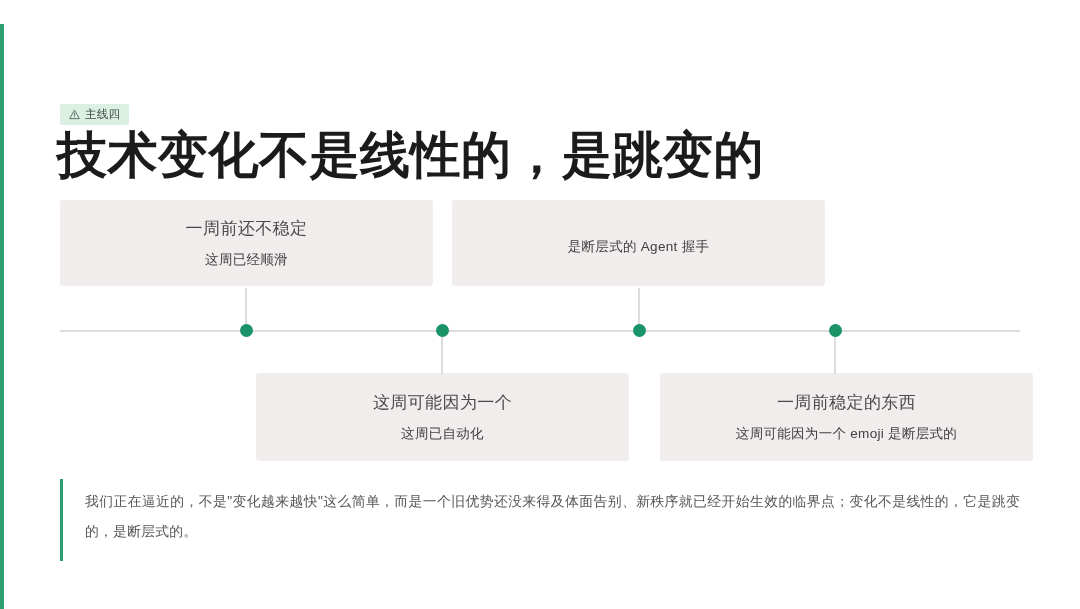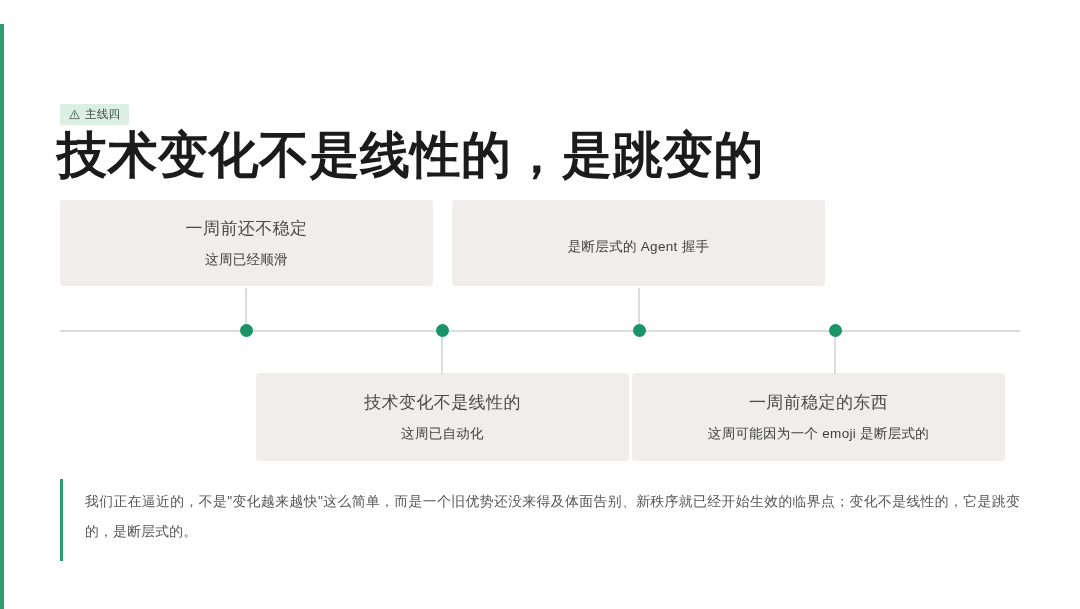--- a/index.html
+++ b/index.html
@@ -190,24 +190,24 @@
 
   <div id="cards-layer">
       <div class="card card-row-top" style="left: 60px; width: 373px; background: rgb(241, 237, 236);">
         <div class="card-title">一周前还不稳定</div>
         <div class="card-sub">这周已经顺滑</div>
       </div>
       <div class="card card-row-top" style="left: 452px; width: 373px; background: rgb(241, 237, 236);">
         <div class="card-sub">是断层式的 Agent 握手</div>
       </div>
       <div class="card card-row-bottom" style="left: 256px; width: 373px; background: rgb(241, 237, 236);">
-        <div class="card-title">技术变化不是线性的</div>
+        <div class="card-title">这周可能因为一个</div>
         <div class="card-sub">这周已自动化</div>
       </div>
-      <div class="card card-row-bottom" style="left: 632px; width: 373px; background: rgb(241, 237, 236);">
+      <div class="card card-row-bottom" style="left: 660px; width: 373px; background: rgb(241, 237, 236);">
         <div class="card-title">一周前稳定的东西</div>
         <div class="card-sub">这周可能因为一个 emoji 是断层式的</div>
       </div>
     </div>
 
   <div class="footer-quote">
     <div class="footer-text">我们正在逼近的，不是"变化越来越快"这么简单，而是一个旧优势还没来得及体面告别、新秩序就已经开始生效的临界点；变化不是线性的，它是跳变的，是断层式的。</div>
   </div>
 
 </div>

